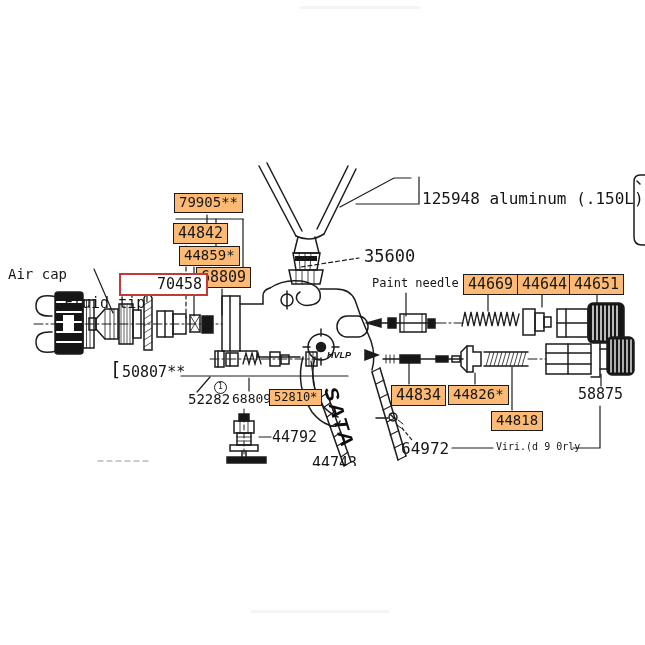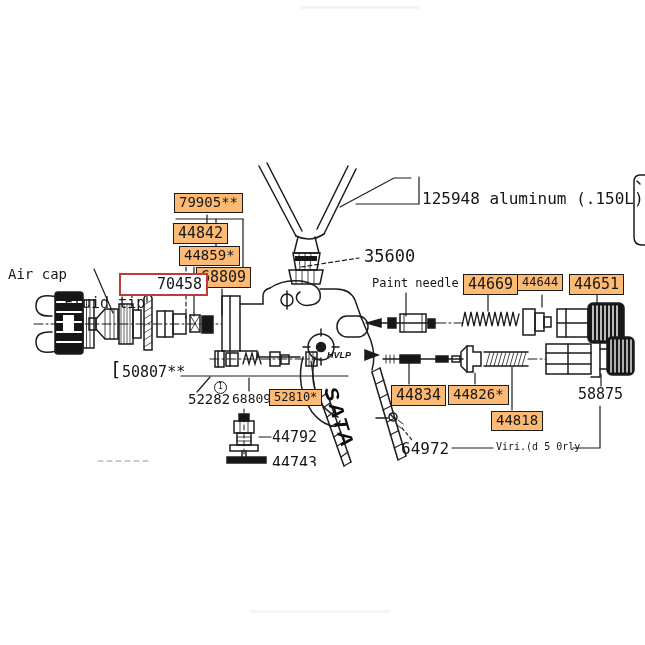--- a/index.html
+++ b/index.html
@@ -1,21 +1,21 @@
 <!DOCTYPE html>
 <html><head>
 <meta charset="utf-8">
 <style>
   html,body{margin:0;padding:0;background:#fff;}
   #canvas{position:relative;width:645px;height:645px;background:#ffffff;overflow:hidden;
           font-family:"DejaVu Sans Mono", monospace;}
   .lbl{position:absolute;white-space:nowrap;color:#161616;line-height:1.12;}
   .boxed{border:1.5px solid #1c1c1c;padding:1px 4px;background:#fdba74;}
   .redbox{border:2px solid #c03a3a;padding:1px 4px;background:#fff;}
-  .clip{overflow:hidden;}
+  .clip{overflow:hidden;margin-left:40px;}
   .circnum{position:absolute;width:11px;height:11px;border:1px solid #1c1c1c;border-radius:50%;
            font-size:8px;line-height:10px;text-align:center;color:#161616;background:#fff;}
   .brand{position:absolute;font-family:"Liberation Sans",sans-serif;font-weight:bold;font-style:italic;
          font-size:19px;letter-spacing:2px;color:#0d0d0d;transform:rotate(73deg) scaleX(1.12);
          transform-origin:left top;}
   .hvlp{font-family:"Liberation Sans",sans-serif;font-weight:bold;font-style:italic;font-size:9px;}
   .smudge{position:absolute;background:#e9e9e9;border-radius:2px;}
   svg{position:absolute;left:0;top:0;}
   svg *{vector-effect:non-scaling-stroke;}
 </style>
@@ -225,38 +225,38 @@
   <div class="lbl boxed" style="left:179px;top:246px;font-size:14px;">44859*</div>
   <div class="lbl boxed" style="left:196px;top:267px;font-size:15px;">68809</div>
   <div class="lbl redbox" style="left:119px;top:273px;font-size:15px;padding-left:36px;">70458</div>
 
   <div class="lbl" style="left:422px;top:190px;font-size:16px;">125948 aluminum (.150L)</div>
 
   <div class="lbl" style="left:364px;top:247px;font-size:17px;">35600</div>
   <div class="lbl" style="left:372px;top:277px;font-size:12px;">Paint needle</div>
 
   <div class="lbl boxed" style="left:463px;top:274px;font-size:15px;">44669</div>
-  <div class="lbl boxed" style="left:517px;top:274px;font-size:12px;">44644</div>
+  <div class="lbl boxed" style="left:517px;top:274px;font-size:15px;">44644</div>
   <div class="lbl boxed" style="left:569px;top:274px;font-size:15px;">44651</div>
 
   <div class="lbl" style="left:110px;top:359px;font-size:19px;">[</div>
   <div class="lbl" style="left:122px;top:364px;font-size:15px;">50807**</div>
 
   <div class="lbl" style="left:188px;top:392px;font-size:14px;">52282</div>
   <div class="circnum" style="left:214px;top:381px;">1</div>
   <div class="lbl" style="left:232px;top:392px;font-size:13px;">68809</div>
   <div class="lbl boxed" style="left:269px;top:389px;font-size:12px;">52810*</div>
 
   <div class="lbl" style="left:272px;top:429px;font-size:15px;">44792</div>
   <div class="lbl clip" style="left:272px;top:455px;font-size:15px;height:11px;">44743</div>
 
   <div class="lbl boxed" style="left:391px;top:385px;font-size:15px;">44834</div>
   <div class="lbl boxed" style="left:448px;top:385px;font-size:14px;">44826*</div>
   <div class="lbl boxed" style="left:491px;top:411px;font-size:14px;">44818</div>
 
   <div class="lbl" style="left:578px;top:386px;font-size:15px;">58875</div>
   <div class="lbl" style="left:401px;top:440px;font-size:16px;">64972</div>
-  <div class="lbl" style="left:496px;top:441px;font-size:10px;">Viri.(d 5 0rly</div>
+  <div class="lbl" style="left:496px;top:441px;font-size:10px;">Viri.(d 9 0rly</div>
 
   <div class="lbl hvlp" style="left:327px;top:350px;">HVLP</div>
   <div class="brand" style="left:340px;top:384px;">SATA</div>
 
 </div>
 
 </body></html>

